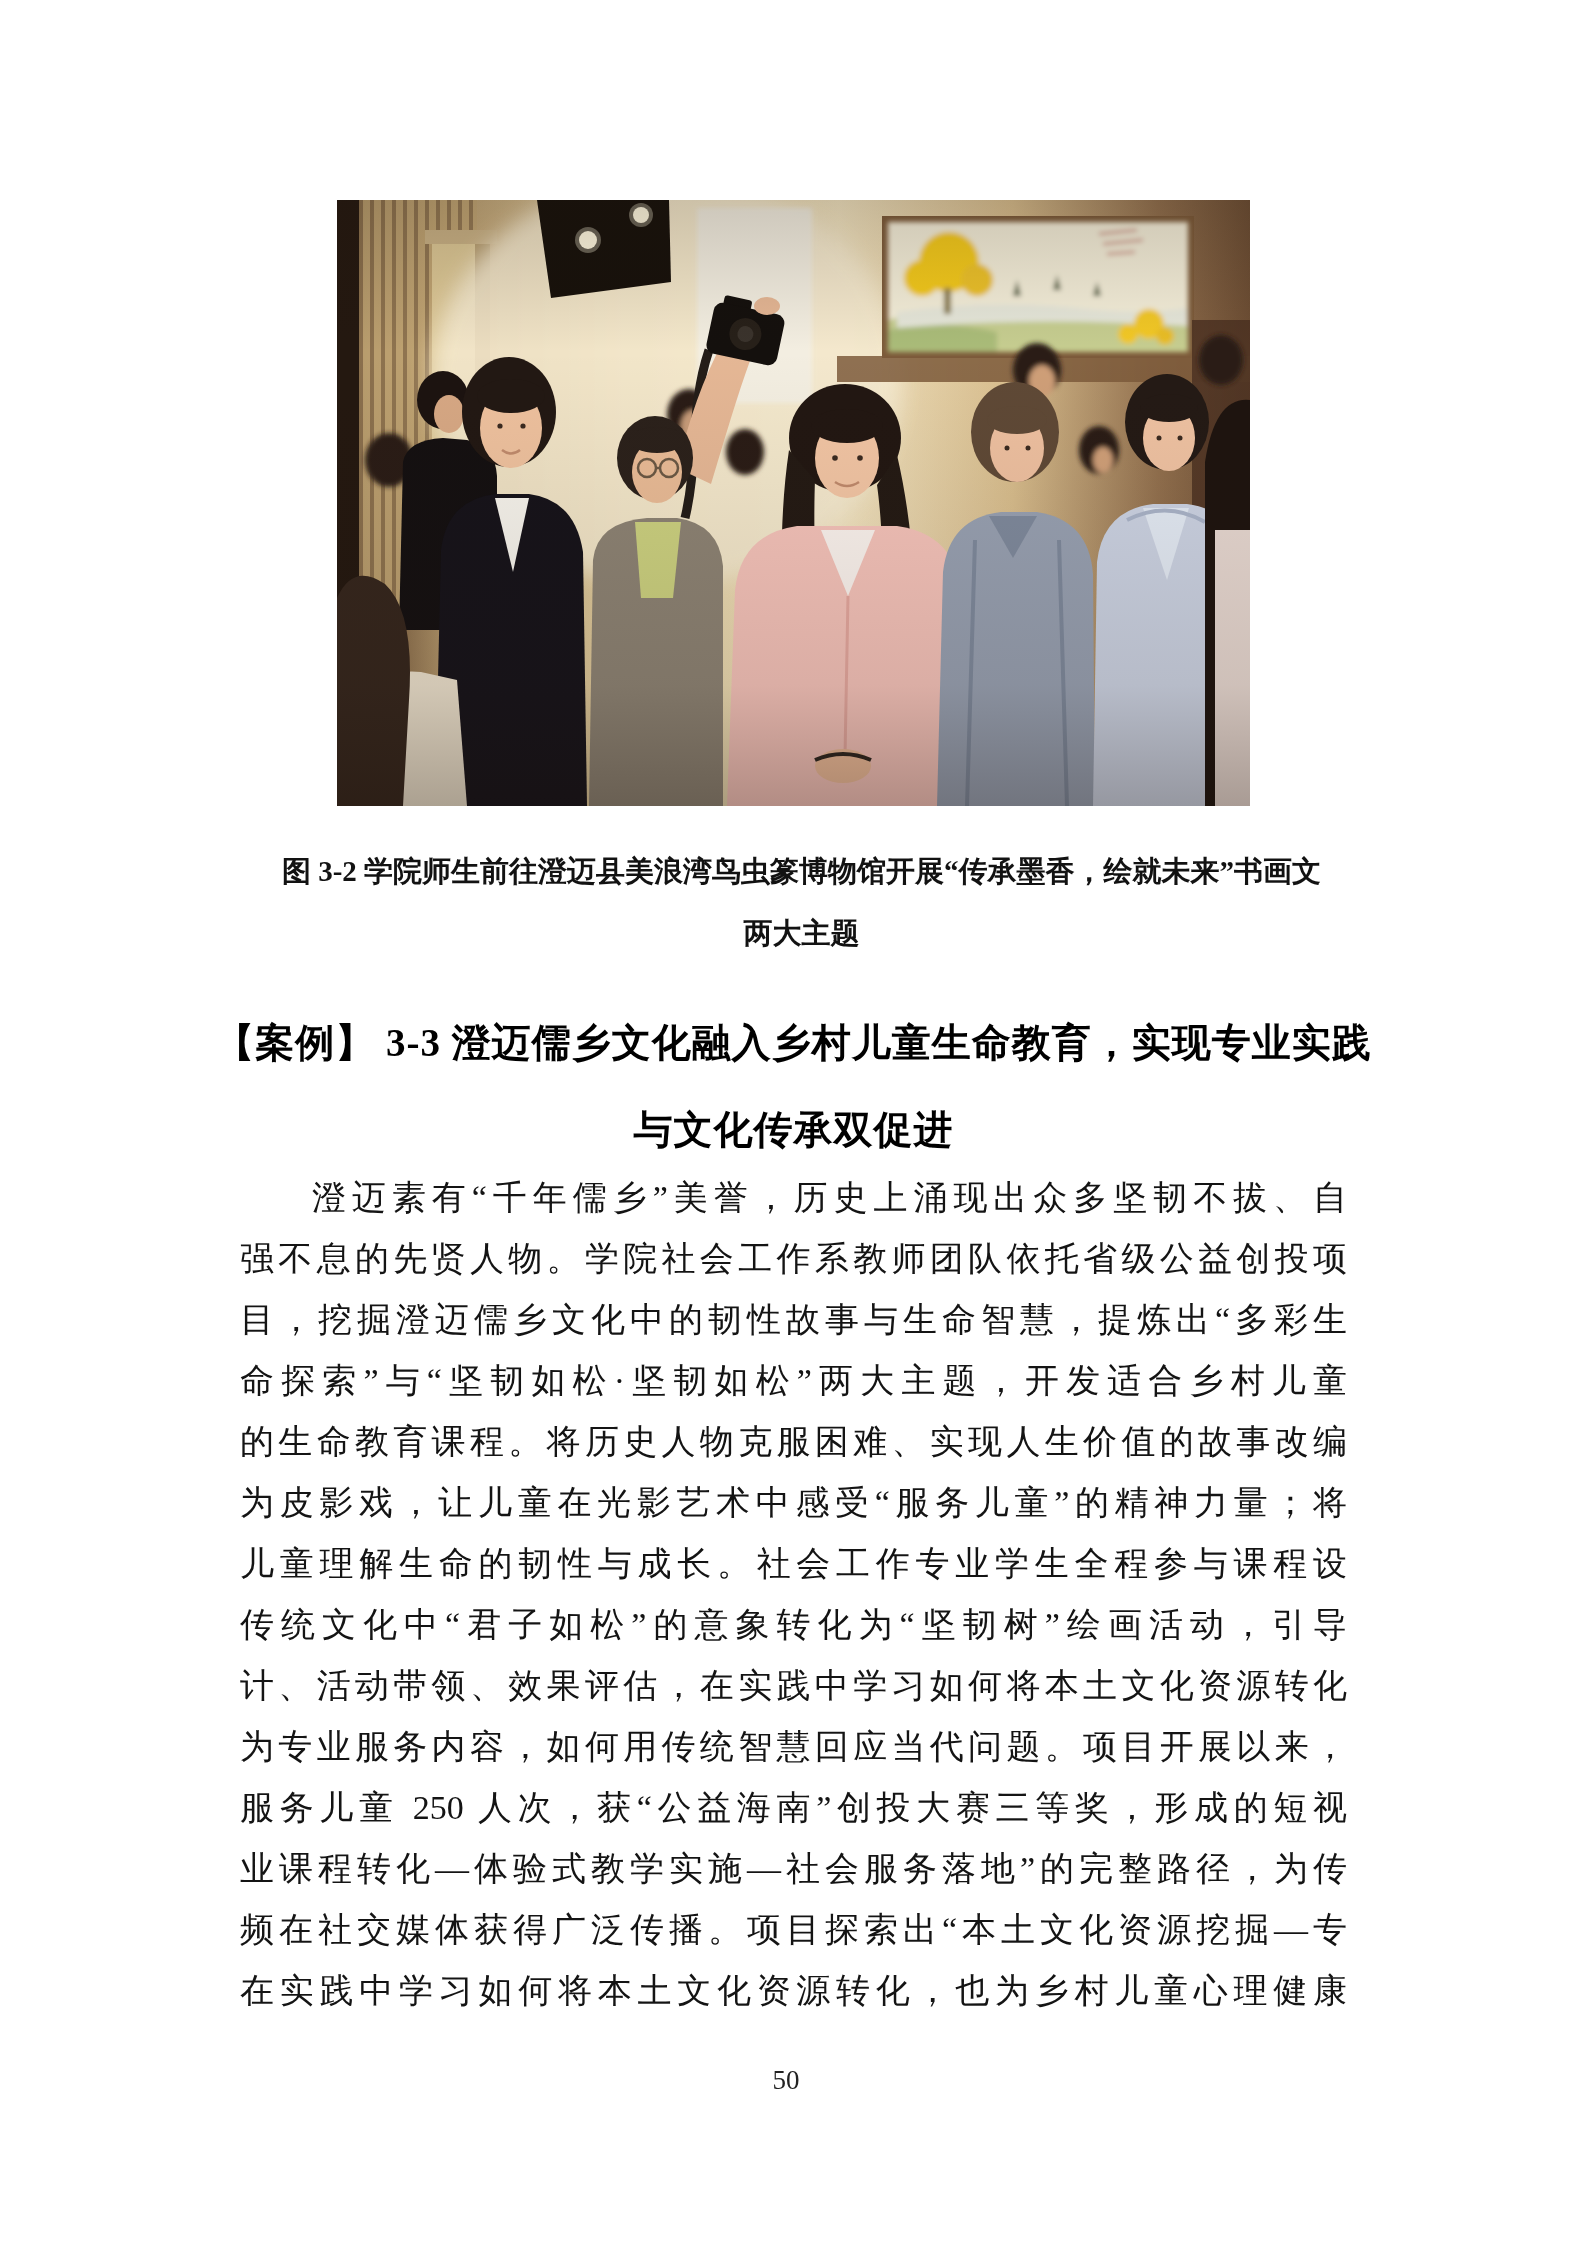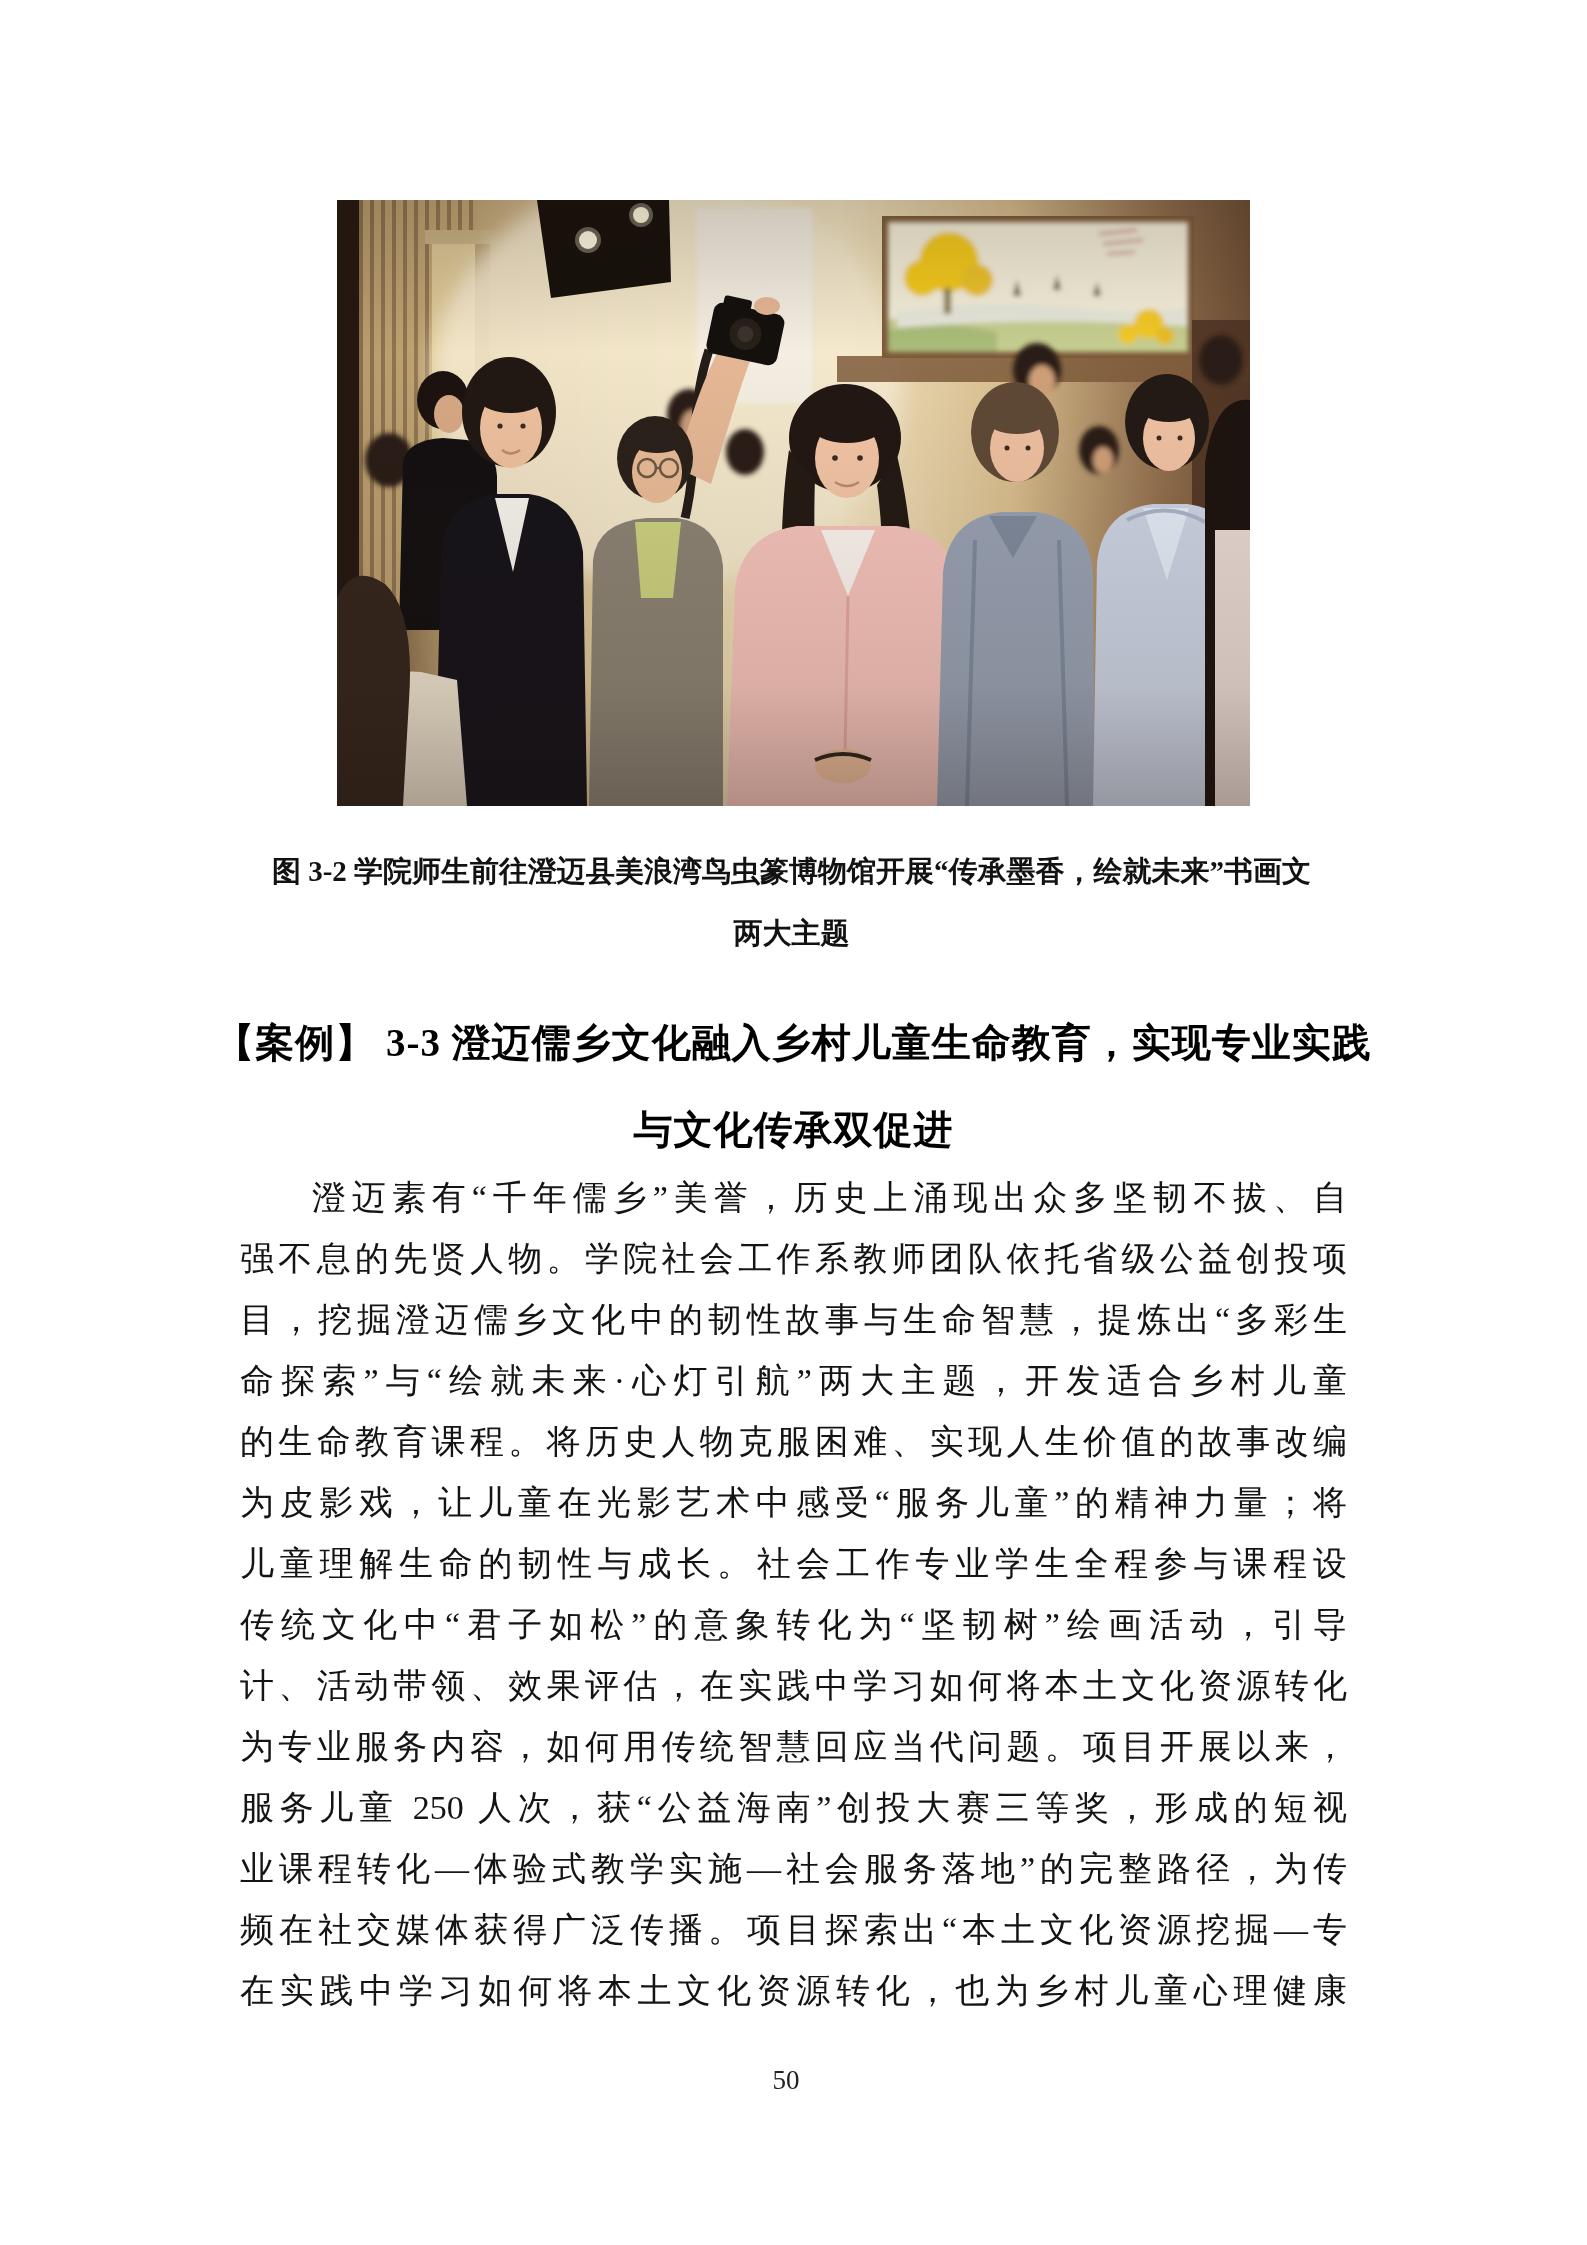--- a/index.html
+++ b/index.html
@@ -11,21 +11,21 @@
     overflow:hidden;
     font-family:"Liberation Serif","DejaVu Serif",serif;
     color:#1a1a1a;
   }
   .photo{
     position:absolute;left:337px;top:200px;width:913px;height:606px;
     overflow:hidden;
   }
   .photo svg{display:block;width:100%;height:100%;}
   .caption{
-    position:absolute;left:188px;top:840px;width:1207px;
+    position:absolute;left:198px;top:840px;width:1207px;
     text-align:center;
     font-family:"Liberation Serif","DejaVu Serif",serif;
     font-weight:600;
     font-size:29px;line-height:62px;
     color:#121212;
   }
   .case-heading{
     position:absolute;left:140px;top:999px;width:1307px;
     text-align:center;
     font-weight:700;
@@ -247,21 +247,21 @@
 
   <div class="case-heading">
     <div>【案例】 3-3 澄迈儒乡文化融入乡村儿童生命教育，实现专业实践</div>
     <div>与文化传承双促进</div>
   </div>
 
   <div class="body-text">
     <div class="body-line indent">澄迈素有“千年儒乡”美誉，历史上涌现出众多坚韧不拔、自</div>
     <div class="body-line">强不息的先贤人物。学院社会工作系教师团队依托省级公益创投项</div>
     <div class="body-line">目，挖掘澄迈儒乡文化中的韧性故事与生命智慧，提炼出“多彩生</div>
-    <div class="body-line">命探索”与“绘就未来·心灯引航”两大主题，开发适合乡村儿童</div>
+    <div class="body-line">命探索”与“坚韧如松·坚韧如松”两大主题，开发适合乡村儿童</div>
     <div class="body-line">的生命教育课程。将历史人物克服困难、实现人生价值的故事改编</div>
     <div class="body-line">为皮影戏，让儿童在光影艺术中感受“服务儿童”的精神力量；将</div>
     <div class="body-line">儿童理解生命的韧性与成长。社会工作专业学生全程参与课程设</div>
     <div class="body-line">传统文化中“君子如松”的意象转化为“坚韧树”绘画活动，引导</div>
     <div class="body-line">计、活动带领、效果评估，在实践中学习如何将本土文化资源转化</div>
     <div class="body-line">为专业服务内容，如何用传统智慧回应当代问题。项目开展以来，</div>
     <div class="body-line">服务儿童 250 人次，获“公益海南”创投大赛三等奖，形成的短视</div>
     <div class="body-line">业课程转化—体验式教学实施—社会服务落地”的完整路径，为传</div>
     <div class="body-line">频在社交媒体获得广泛传播。项目探索出“本土文化资源挖掘—专</div>
     <div class="body-line">在实践中学习如何将本土文化资源转化，也为乡村儿童心理健康</div>

